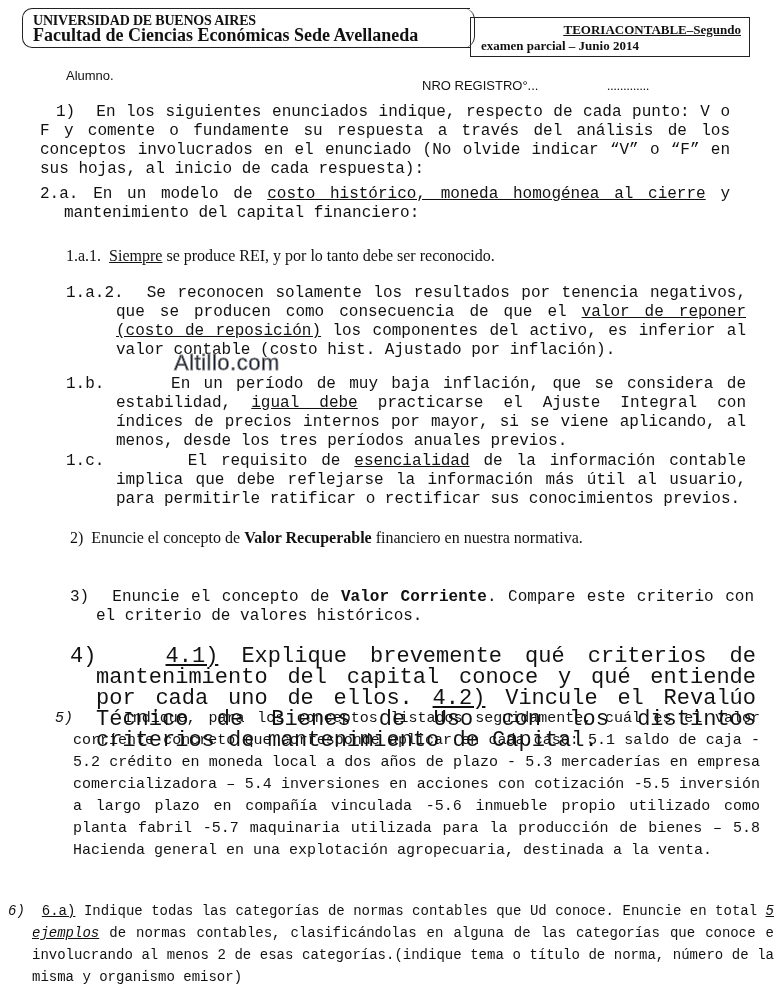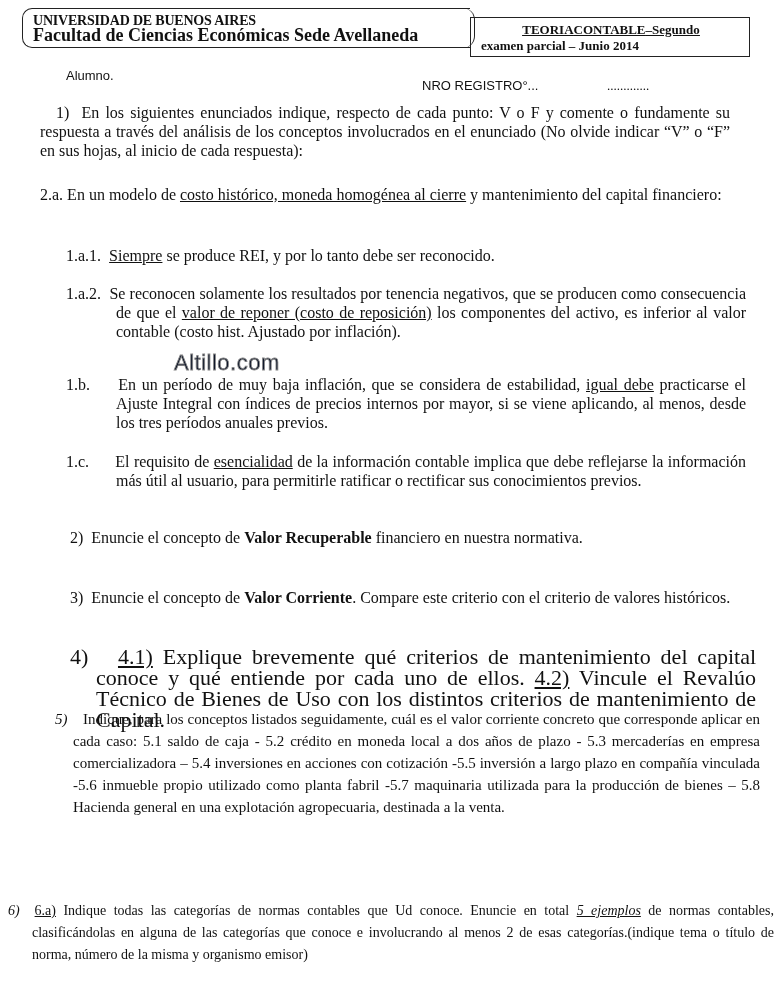--- a/index.html
+++ b/index.html
@@ -16,32 +16,32 @@
       font-weight: bold; font-size: 13px; line-height: 15px;
     }
     .header-left .u1 { font-size: 14px; letter-spacing: -0.2px; }
     .header-left .u2 { font-size: 18px; }
     .header-right {
       position: absolute; left: 470px; top: 17px; width: 280px; height: 40px;
       border: 1.5px solid #222; box-sizing: border-box;
       padding: 4px 8px 0 10px; font-weight: bold; font-size: 13px; line-height: 16px;
       font-family: "Liberation Serif", serif;
     }
-    .header-right .t1 { display: flex; justify-content: center; text-decoration: underline; }
+    .header-right .t1 { display: flex; justify-content: flex-end; text-decoration: underline; }
     .header-right .t1 span { text-decoration: underline; }
     .sep-curve {
       position: absolute; left: 462px; top: 8px; width: 12px; height: 40px;
       border-right: 1.5px solid #222; border-radius: 0 12px 12px 0;
     }
     .meta { position: absolute; top: 68px; font-family: "Liberation Sans", sans-serif; font-size: 13px; }
     .meta.alumno { left: 66px; }
     .meta.registro { left: 422px; top: 78px; font-family: Liberation Sans, sans-serif; }
     .meta.dots { left: 607px; top: 78px; font-family: "Liberation Serif", serif; }
     .block { position: absolute; font-size: 16px; line-height: 19px; text-align: justify; }
-    .block .hang { padding-left: 22px; text-indent: -22px; }
+    .block .hang { padding-left: 22px; text-indent: -22px; font-family: Liberation Mono, monospace; }
     u { text-decoration: underline; }
     .b { font-weight: bold; }
     .i { font-style: italic; }
     .watermark {
       position: absolute; left: 174px; top: 350px;
       font-family: "Liberation Sans", sans-serif; font-size: 22px; color: #0f172a;
       -webkit-text-stroke: 0.8px #888; letter-spacing: 0.5px;
     }
   </style>
 </head>

